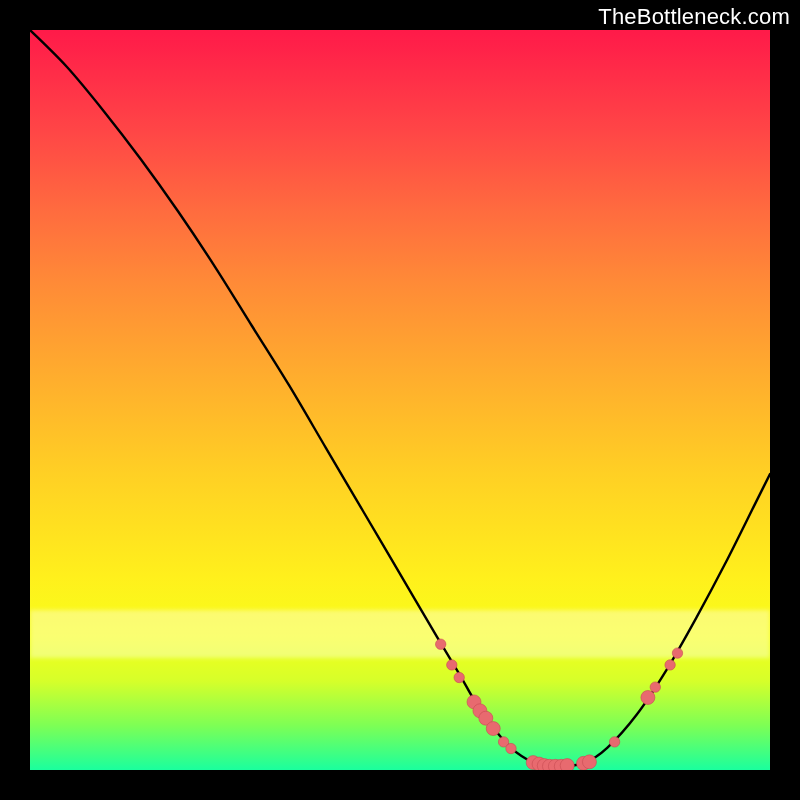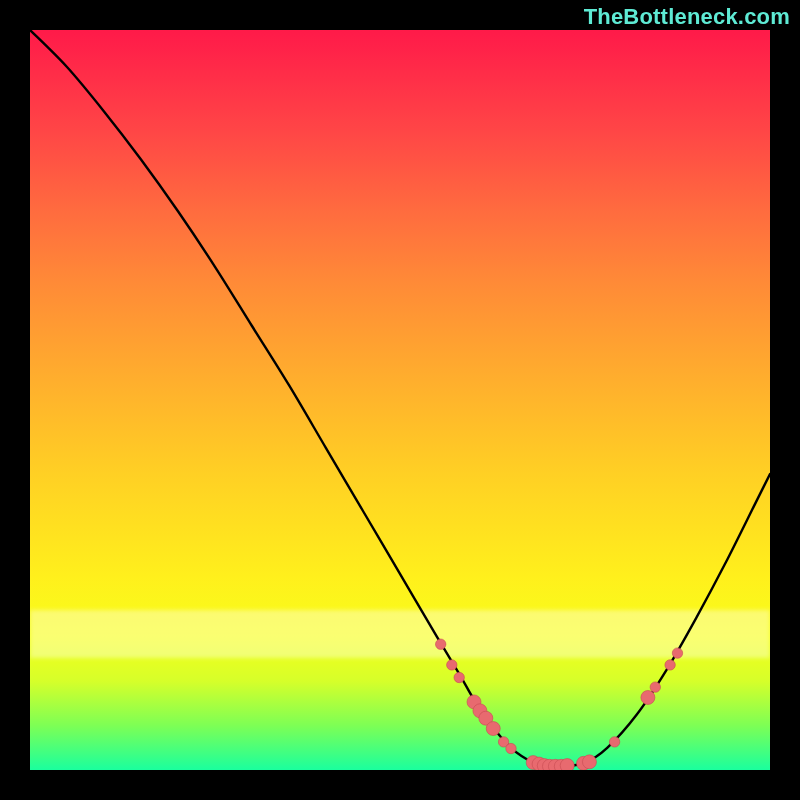--- a/index.html
+++ b/index.html
@@ -14,23 +14,23 @@
   .frame {
     position: relative;
     width: 800px;
     height: 800px;
     background: #000;
   }
   .watermark {
     position: absolute;
     top: 4px;
     right: 10px;
-    color: #5eead4;
+    color: #ffffff;
     font-size: 22px;
-    font-weight: 700;
+    font-weight: 400;
     letter-spacing: 0.2px;
     user-select: none;
   }
   .plot-area {
     position: absolute;
     left: 30px;
     top: 30px;
     width: 740px;
     height: 740px;
     overflow: hidden;

